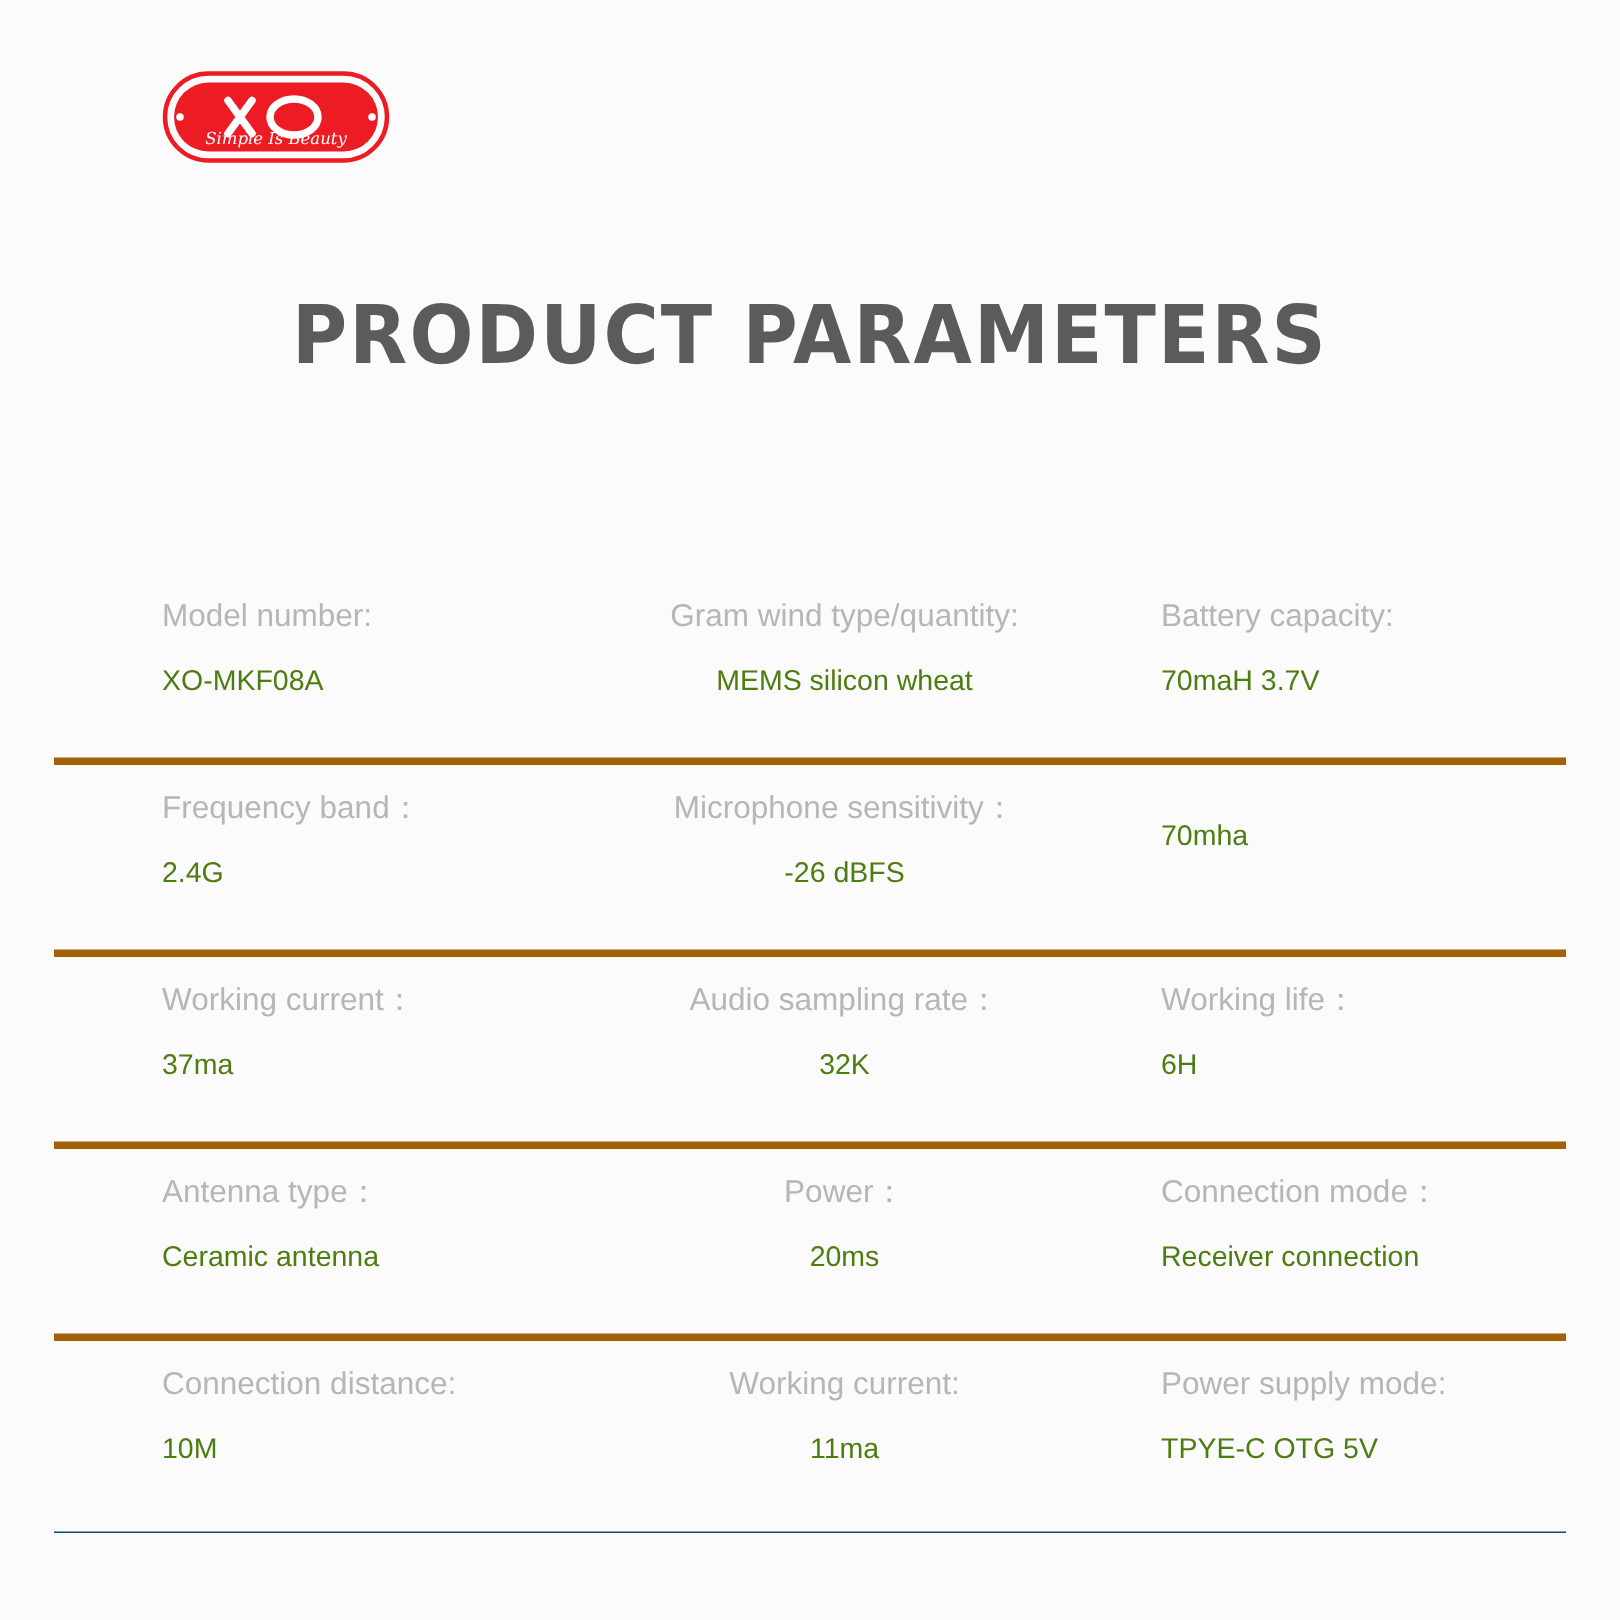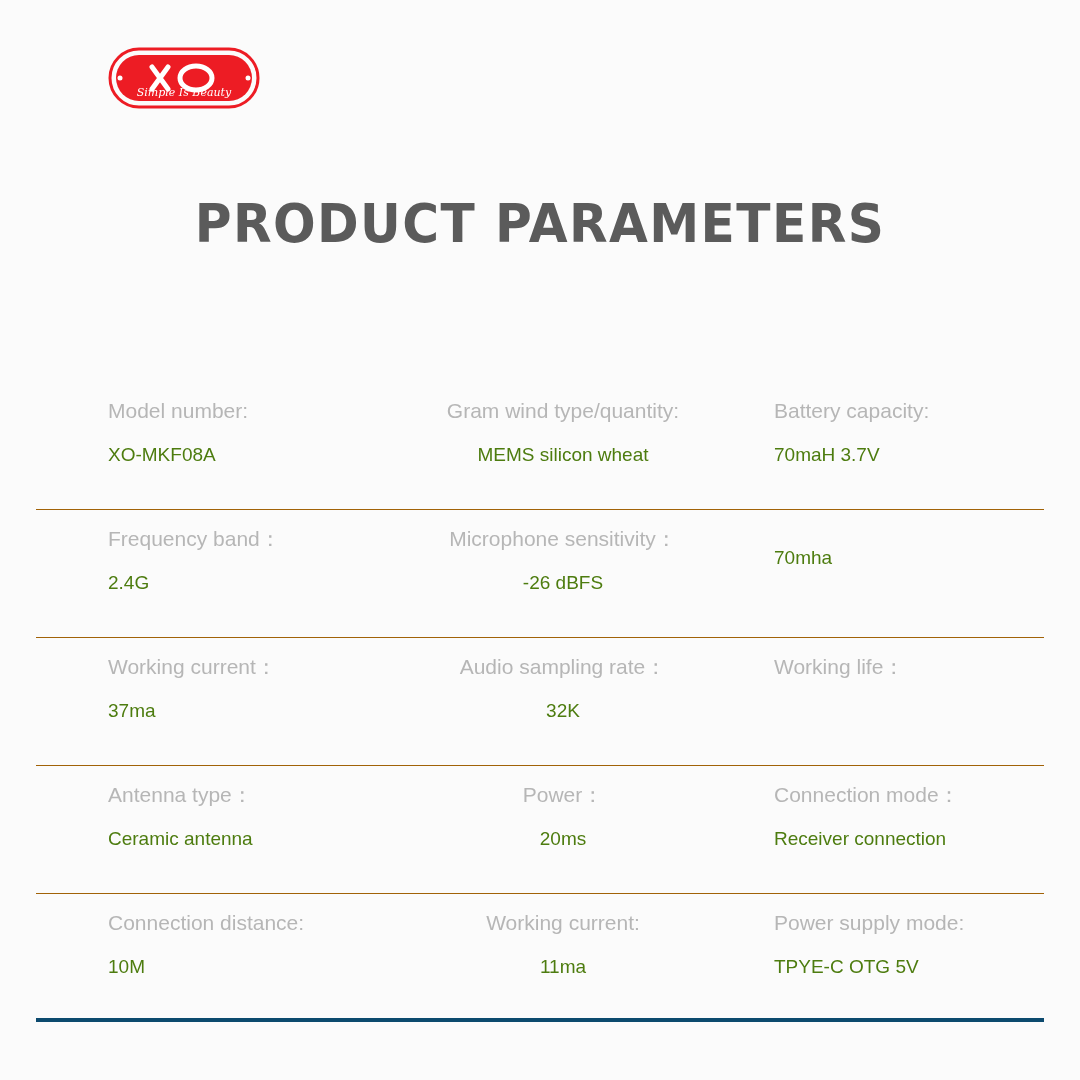--- a/index.html
+++ b/index.html
@@ -53,27 +53,27 @@
   
   .spec-table {
     position: absolute;
     left: 36px;
     top: 366px;
     width: 1008px;
   }
   .spec-row {
     display: flex;
     flex-direction: row;
-    border-bottom: 1px solid #a16207;
+    border-bottom: 5px solid #a16207;
     box-sizing: border-box;
     height: 128px;
     padding-top: 10px;
   }
   .spec-row:last-child {
-    border-bottom: 4px solid #0c4a6e;
+    border-bottom: 1px solid #0c4a6e;
   }
   .spec-cell {
     box-sizing: border-box;
     padding-left: 72px;
     padding-top: 6px;
   }
   .spec-cell.c1 { width: 316px; }
   .spec-cell.c2 { width: 350px; text-align: center; }
   .spec-cell.c3 { width: 342px; }
 
@@ -147,20 +147,21 @@
       <div class="spec-cell c1">
         <div class="spec-label">Working current：</div>
         <div class="spec-value">37ma</div>
       </div>
       <div class="spec-cell c2">
         <div class="spec-label">Audio sampling rate：</div>
         <div class="spec-value">32K</div>
       </div>
       <div class="spec-cell c3">
         <div class="spec-label">Working life：</div>
+        <div class="spec-value">6H</div>
       </div>
     </div>
 
     <div class="spec-row">
       <div class="spec-cell c1">
         <div class="spec-label">Antenna type：</div>
         <div class="spec-value">Ceramic antenna</div>
       </div>
       <div class="spec-cell c2">
         <div class="spec-label">Power：</div>

